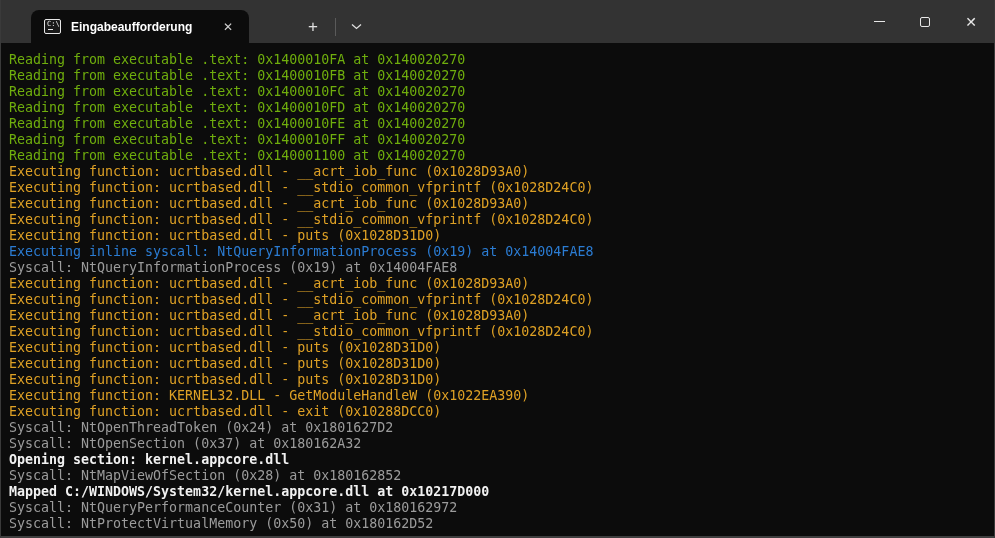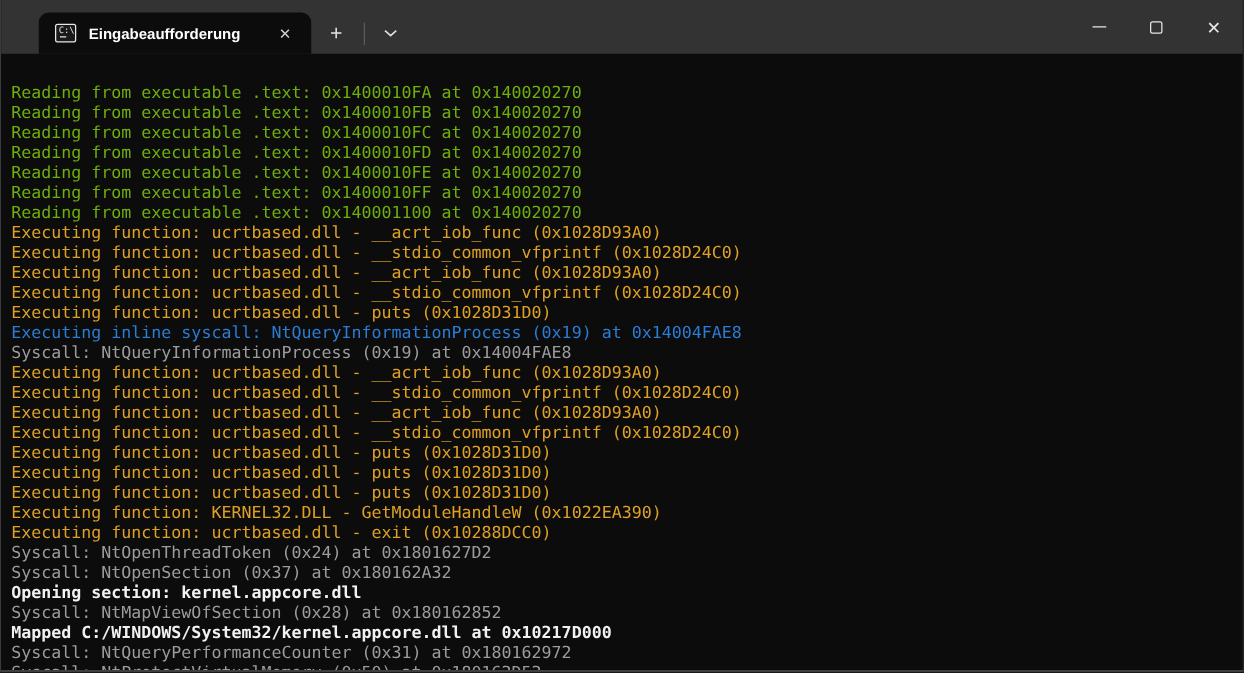--- a/index.html
+++ b/index.html
@@ -15,20 +15,21 @@
     border-right: 1px solid #3a3a3a;
     border-bottom: 2px solid #3f3f3f;
     background: #0c0c0c;
   }
   
   .titlebar {
     height: 43px; flex: 0 0 43px;
     background: #333333;
     display: flex; align-items: flex-end;
     position: relative;
+    gap: 44px;
   }
   .tab {
     margin-left: 30px;
     width: 218px; height: 33px;
     background: #0c0c0c;
     border-radius: 8px 8px 0 0;
     display: flex; align-items: center;
     padding: 0 10px 0 13px;
   }
   .tab-icon {
@@ -87,21 +88,21 @@
     display: flex; align-items: center; justify-content: center;
     color: #e8e8e8;
   }
   .glyph-min { width: 11px; height: 1px; background: #e8e8e8; }
   .glyph-max { width: 10px; height: 10px; border: 1px solid #e8e8e8; border-radius: 2px; }
   .glyph-close { font-size: 14px; font-weight: 300; line-height: 14px; }
   
   .console {
     flex: 1 1 auto;
     background: #0c0c0c;
-    padding: 24px 8px 0 8px;
+    padding: 9px 8px 0 8px;
     font-family: "DejaVu Sans Mono", monospace;
     font-size: 13.3px;
     line-height: 16px;
     white-space: pre;
     overflow: hidden;
   }
   .console-line { height: 16px; }
 </style>
 </head>
 <body>

